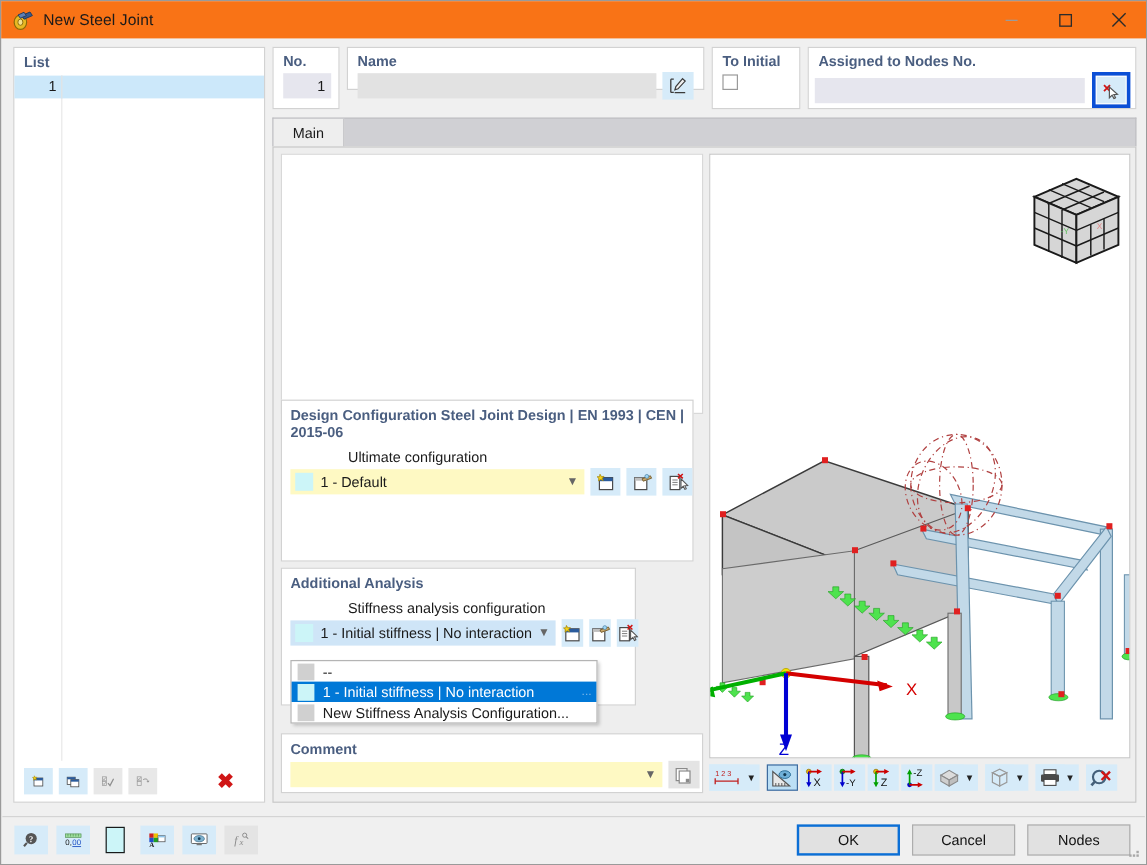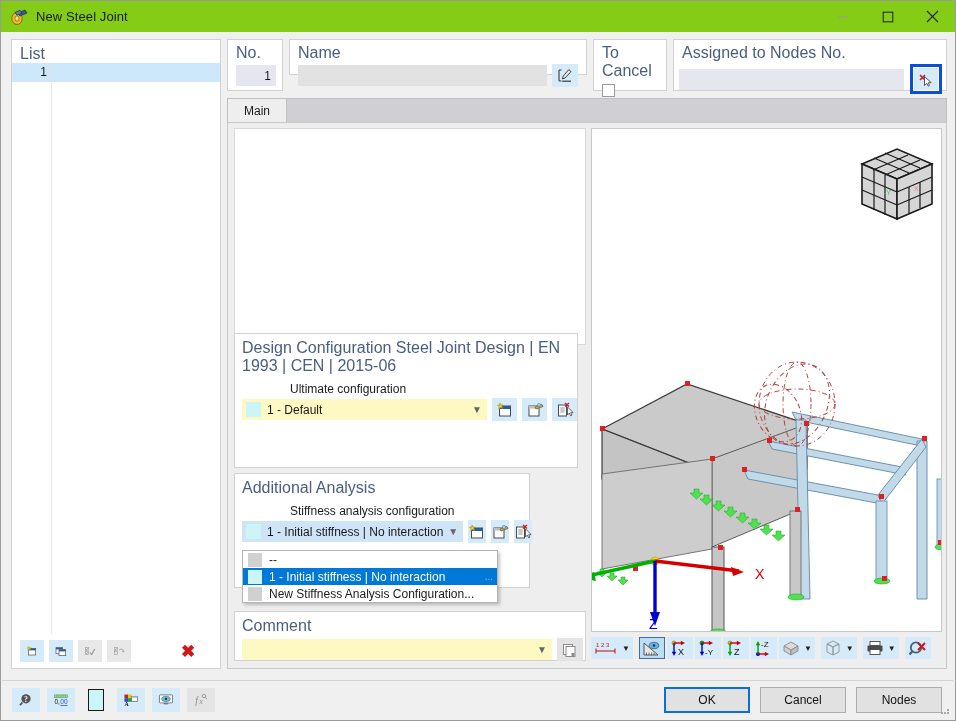--- a/index.html
+++ b/index.html
@@ -15,21 +15,21 @@
     position: relative;
     width: 956px; height: 721px;
     background: #f0f0f0;
     border: 1px solid #9a9a9a;
   }
 
   
   .titlebar {
     position: absolute; top: 0; left: 0;
     width: 954px; height: 31px;
-    background: #84cc16;
+    background: #f97316;
     display: flex; align-items: center;
   }
   .title-icon {
     width: 18px; height: 18px; margin-left: 9px; margin-right: 8px;
     position: relative; flex: none;
   }
   .title-text {
     font-size: 13px; color: #1a1a1a; letter-spacing: .1px;
   }
   .winbtns { position: absolute; right: 0; top: 0; height: 31px; display: flex; }
@@ -40,21 +40,21 @@
   }
   .winbtn svg { display: block; }
 
   
   .panel {
     background: #ffffff;
     border: 1px solid #d2d2d2;
     position: absolute;
   }
   .panel-label {
-    color: #4a5e80; font-weight: normal; font-size: 16px;
+    color: #4a5e80; font-weight: bold; font-size: 12px;
   }
 
   #list-panel { left: 10px; top: 38px; width: 210px; height: 630px; }
   #list-header { padding: 5px 0 3px 8px; }
   .list-rows { position:absolute; left:0; right:0; top: 23px; bottom: 34px; }
   .list-row {
     display: flex; height: 19px; align-items: stretch;
     font-size: 12px;
   }
   .list-row.sel { background: #cce8fa; }
@@ -305,21 +305,21 @@
         <svg width="18" height="16" viewBox="0 0 18 16">
           <path d="M3 2 H5.5 M3 2 V13 M3 13 H5.5" stroke="#3b3b3b" stroke-width="1.1" fill="none"></path>
           <path d="M12.8 1.6 L15 3.6 L9 10 L6.4 10.8 L7.2 8.2 Z" fill="#f0f0f0" stroke="#3b3b3b" stroke-width="1"></path>
           <line x1="6.2" y1="13.2" x2="15" y2="13.2" stroke="#3b3b3b" stroke-width="1.2"></line>
         </svg>
       </button>
     </div>
   </div>
 
   <div class="panel" id="design-panel">
-    <div class="ph panel-label">To Cancel</div>
+    <div class="ph panel-label">To Initial</div>
     <div style="padding:4px 0 0 8px">
       <span class="cb"></span>
     </div>
   </div>
 
   <div class="panel" id="nodes-panel">
     <div class="ph panel-label">Assigned to Nodes No.</div>
     <div style="display:flex;align-items:center;padding:2px 0 0 5px">
       <input class="field" style="width: 225px;" value="">
       <span class="focus-ring" style="margin-left:6px;display:inline-flex">

